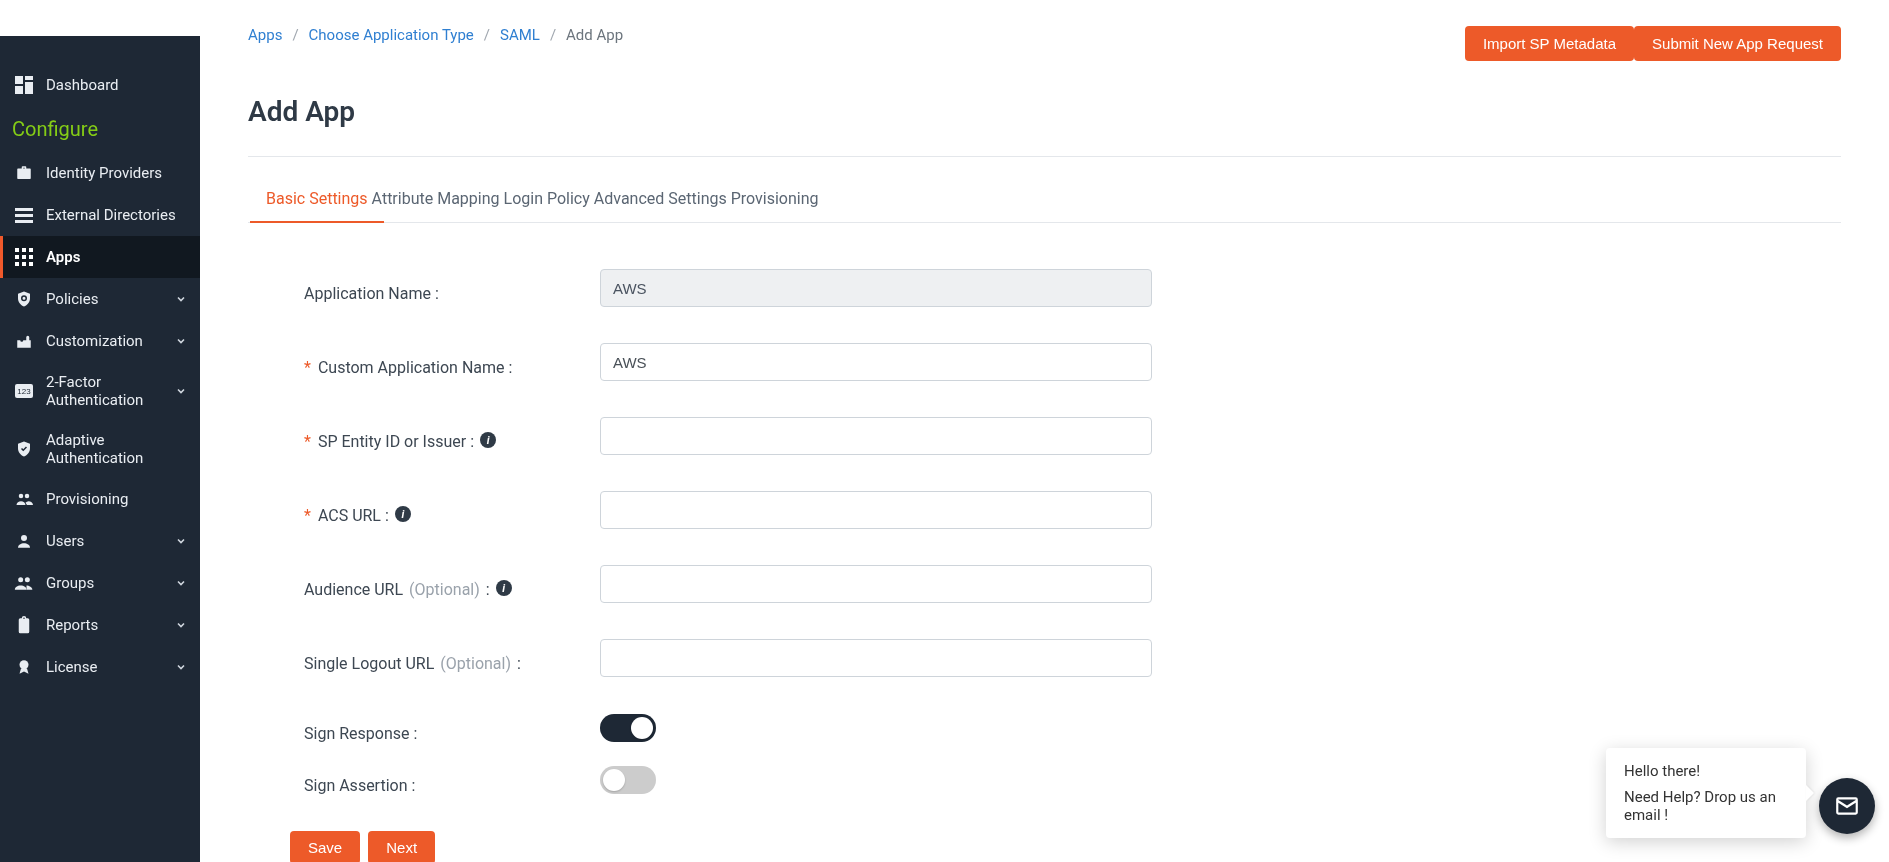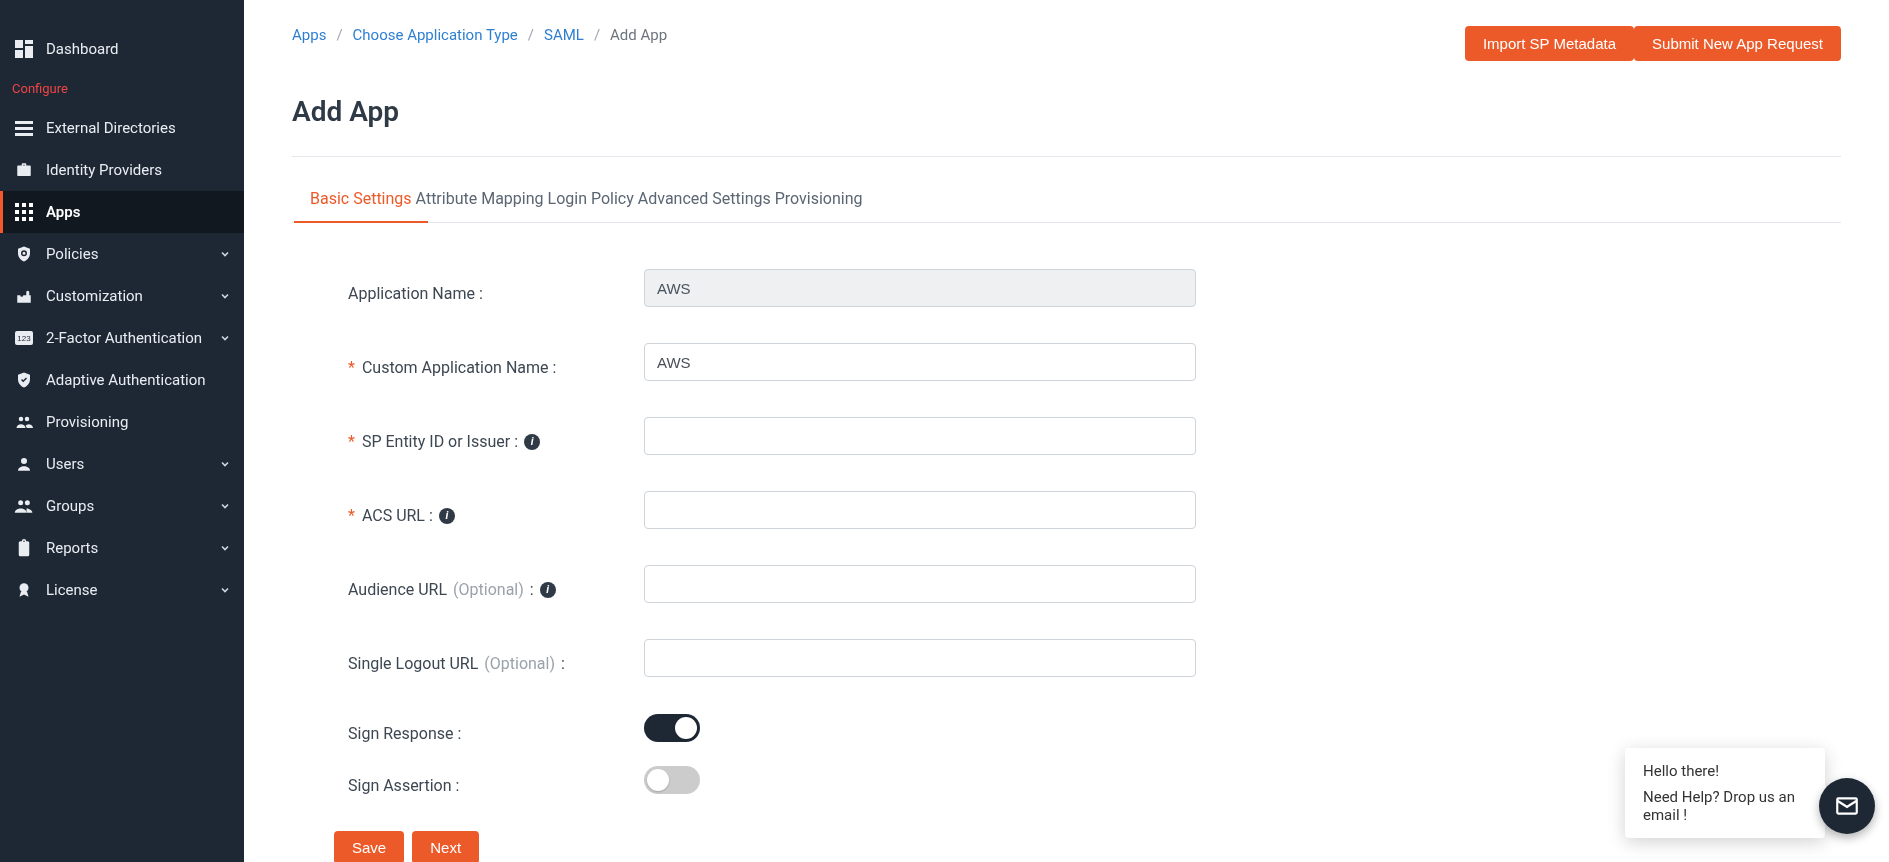--- a/index.html
+++ b/index.html
@@ -9,27 +9,28 @@
     color: #333;
     background: #fff;
     display: flex;
     height: 862px;
     width: 1889px;
     overflow: hidden;
   }
 
   
   .sidebar {
-    width: 244px;
+    width: 200px;
     background: #1E2835;
     color: #cfd6de;
     flex-shrink: 0;
     padding-top: 28px;
     position: relative;
     overflow-y: auto;
+    margin-top: 36px;
   }
   .nav-item {
     display: flex;
     align-items: center;
     padding: 11px 14px;
     cursor: pointer;
     color: #e9edf2;
     position: relative;
     font-size: 15px;
   }
@@ -52,22 +53,22 @@
   }
   .nav-item.active {
     background: #111820;
     border-left: 3px solid #f0592b;
     padding-left: 11px;
     font-weight: 600;
     color: #fff;
   }
   .nav-section {
     padding: 11px 14px 11px 12px;
-    color: #ef4444;
-    font-size: 13px;
+    color: #84cc16;
+    font-size: 20px;
   }
 
   svg { display:block; }
 
   
   .main {
     flex: 1;
     padding: 26px 48px 30px 48px;
     position: relative;
     overflow: auto;
@@ -152,21 +153,20 @@
     display: flex;
     align-items: center;
     margin-bottom: 36px;
   }
   .form-row.tight { margin-bottom: 22px; }
   .form-label {
     width: 296px;
     font-size: 16px;
     color: #3d4752;
     display: flex;
-    align-items: center;
     gap: 6px;
     margin-top: 11px;
   }
   .form-label .req { color: #ed5a29; margin-right: 1px; }
   .form-label .muted { color: #9aa2ab; }
   .info-icon {
     width: 16px; height: 16px; border-radius: 50%;
     background: #2f3a46; color: #fff;
     display: inline-flex; align-items: center; justify-content: center;
     font-size: 11px; font-weight: 700;
@@ -207,21 +207,21 @@
     display: flex;
     gap: 8px;
     margin-top: 20px;
     margin-left: -14px;
   }
   .form-actions .btn { padding: 8px 18px; }
 
   
   .chat-pop {
     position: fixed;
-    right: 64px;
+    right: 83px;
     bottom: 24px;
     background: #fff;
     border-radius: 4px;
     box-shadow: 0 4px 18px rgba(0,0,0,.18);
     padding: 14px 18px;
     font-size: 15px;
     color: #333;
     width: 200px;
   }
   .chat-pop .line1 { margin-bottom: 8px; }
@@ -262,36 +262,36 @@
           <rect x="0" y="10" width="8" height="8"></rect>
         </svg>
     </span>
     <span class="label">Dashboard</span>
   </div>
 
   <div class="nav-section">Configure</div>
 
   <div class="nav-item">
     <span class="icon">
+      <svg width="18" height="18" viewBox="0 0 24 24" fill="#e9edf2">
+          <path d="M10 3h4a1 1 0 011 1v2h5a1 1 0 011 1v12a1 1 0 01-1 1H4a1 1 0 01-1-1V7a1 1 0 011-1h5V4a1 1 0 011-1zm1 3h2V5h-2v1z"></path>
+        </svg>
+    </span>
+    <span class="label">Identity Providers</span>
+  </div>
+
+  <div class="nav-item">
+    <span class="icon">
       <svg width="18" height="18" viewBox="0 0 18 18" fill="#e9edf2">
           <rect y="2" width="18" height="3"></rect>
           <rect y="8" width="18" height="3"></rect>
           <rect y="14" width="18" height="3"></rect>
         </svg>
     </span>
     <span class="label">External Directories</span>
-  </div>
-
-  <div class="nav-item">
-    <span class="icon">
-      <svg width="18" height="18" viewBox="0 0 24 24" fill="#e9edf2">
-          <path d="M10 3h4a1 1 0 011 1v2h5a1 1 0 011 1v12a1 1 0 01-1 1H4a1 1 0 01-1-1V7a1 1 0 011-1h5V4a1 1 0 011-1zm1 3h2V5h-2v1z"></path>
-        </svg>
-    </span>
-    <span class="label">Identity Providers</span>
   </div>
 
   <div class="nav-item active">
     <span class="icon">
       <svg width="18" height="18" viewBox="0 0 18 18" fill="#fff">
           <rect x="0" y="0" width="4" height="4"></rect>
           <rect x="7" y="0" width="4" height="4"></rect>
           <rect x="14" y="0" width="4" height="4"></rect>
           <rect x="0" y="7" width="4" height="4"></rect>
           <rect x="7" y="7" width="4" height="4"></rect>

